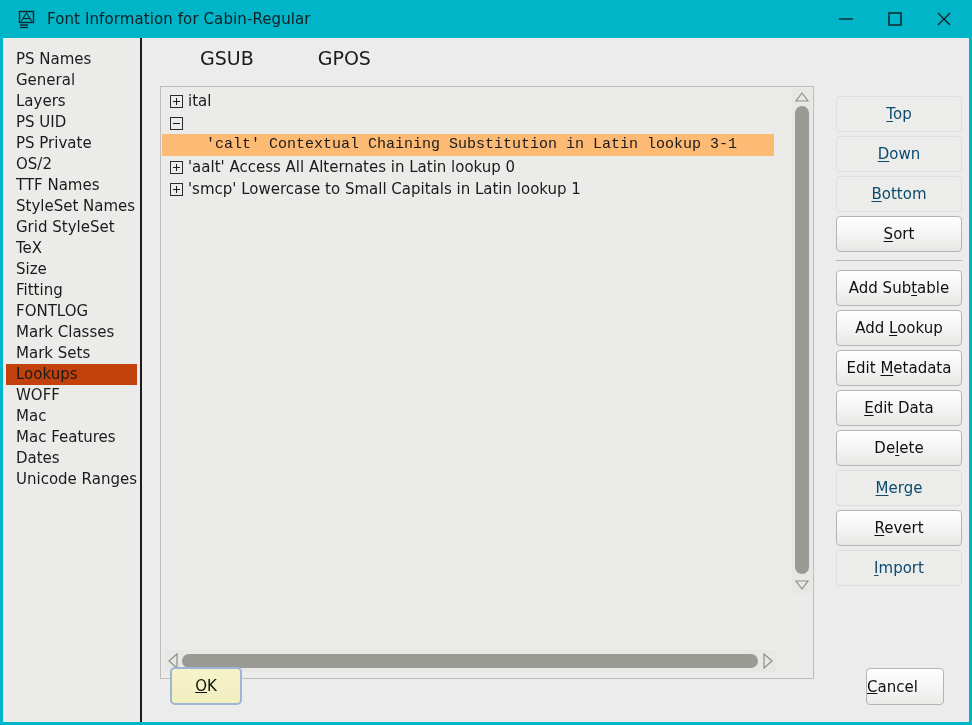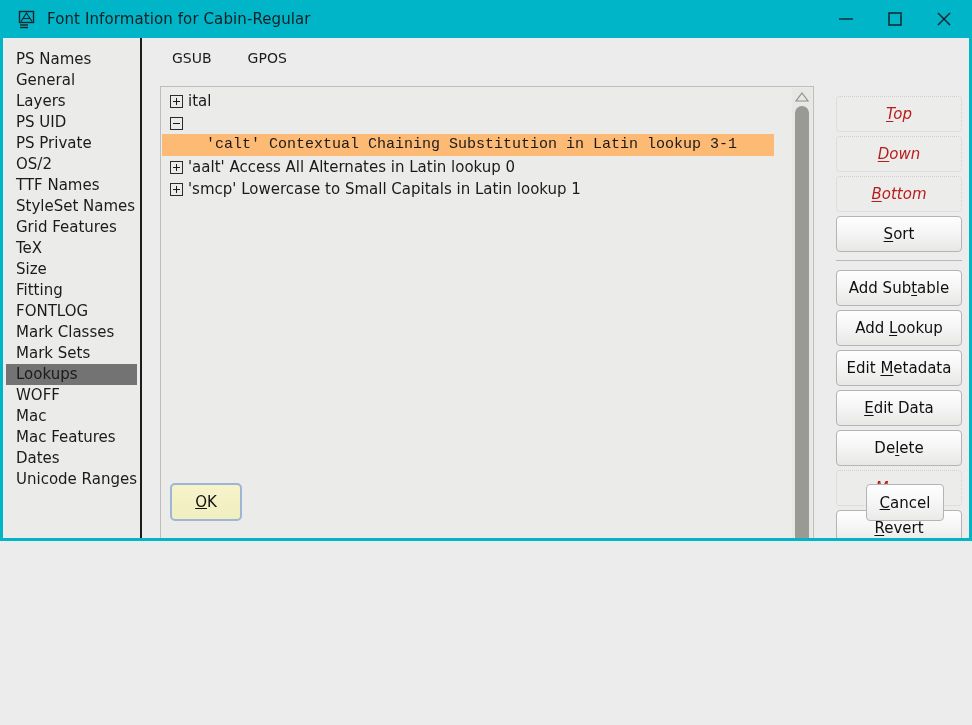--- a/index.html
+++ b/index.html
@@ -6,21 +6,21 @@
   html, body {
     margin: 0; padding: 0;
     width: 972px; height: 725px;
     overflow: hidden;
     font-family: "DejaVu Sans", sans-serif;
     background: #ececec;
   }
 
   #window {
     position: relative;
-    width: 972px; height: 541px;
+    width: 972px; height: 725px;
     background: #ececec;
     border: 3px solid #00b5c8;
     border-top: none;
     overflow: hidden;
     padding-left: 24px;
   }
 
   
   #titlebar {
     position: absolute; left: 0; top: 0;
@@ -58,41 +58,42 @@
     padding-top: 11px;
     overflow: hidden;
   }
   .side-item {
     height: 21px; line-height: 21px;
     padding-left: 10px;
     font-size: 15px; color: #1b1b1b;
     white-space: nowrap;
   }
   .side-item.selected {
-    background: #737373;
+    background: #c2410c;
     margin-right: 3px;
   }
 
   
   #main {
     position: absolute; left: 141px; top: 38px;
     width: 828px; height: 684px;
   }
 
   #tabstrip {
     position: absolute; left: 0; top: 0;
     width: 828px; height: 40px;
     display: flex; align-items: center;
     padding-left: 24px;
   }
   .tab {
-    font-size: 14px; color: #1b1b1b;
+    font-size: 19px; color: #1b1b1b;
     margin-right: 28px;
     padding: 2px 4px;
     white-space: nowrap;
+    margin-left: 28px;
   }
 
   
   #listpanel {
     position: absolute; left: 16px; top: 48px;
     width: 654px; height: 593px;
     background: #ebebe9;
     border: 1px solid #bdbdbd;
   }
 
@@ -178,22 +179,21 @@
     border-radius: 4px;
     background: linear-gradient(to bottom, #fefefe 0%, #f6f6f6 45%, #e7e7e5 100%);
     font-size: 15px; color: #101010;
     font-family: "DejaVu Sans", sans-serif;
     display: flex; align-items: center; justify-content: center;
     white-space: nowrap;
   }
   .btn.disabled {
     background: #ececea;
     border: 1px dotted #cfcfcf;
-    color: #b91c1c;
-    font-style: italic;
+    color: #0c4a6e;
   }
   .btn u { text-underline-offset: 2px; }
   .sep {
     width: 126px; height: 1px;
     background: #b9b9b9;
     margin: 8px auto 9px auto;
   }
 
   
   #bottombar {
@@ -210,21 +210,21 @@
     display: flex; align-items: center; justify-content: center;
     font-family: "DejaVu Sans", sans-serif;
   }
   #cancel-btn {
     position: absolute; right: 28px; top: 9px;
     width: 78px; height: 37px;
     border: 1px solid #b4b4b4;
     border-radius: 4px;
     background: linear-gradient(to bottom, #fefefe 0%, #f7f7f7 45%, #eaeae8 100%);
     font-size: 15px; color: #101010;
-    display: flex; align-items: center; justify-content: center;
+    display: flex; align-items: center; justify-content: flex-start;
     font-family: "DejaVu Sans", sans-serif;
   }
 </style>
 </head>
 <body>
 
 <div id="window">
 
   <div id="titlebar">
     <div id="title-icon">
@@ -258,21 +258,21 @@
 
   <div id="sidebar">
       <div class="side-item"><span>PS Names</span></div>
       <div class="side-item"><span>General</span></div>
       <div class="side-item"><span>Layers</span></div>
       <div class="side-item"><span>PS UID</span></div>
       <div class="side-item"><span>PS Private</span></div>
       <div class="side-item"><span>OS/2</span></div>
       <div class="side-item"><span>TTF Names</span></div>
       <div class="side-item"><span>StyleSet Names</span></div>
-      <div class="side-item"><span>Grid Features</span></div>
+      <div class="side-item"><span>Grid StyleSet</span></div>
       <div class="side-item"><span>TeX</span></div>
       <div class="side-item"><span>Size</span></div>
       <div class="side-item"><span>Fitting</span></div>
       <div class="side-item"><span>FONTLOG</span></div>
       <div class="side-item"><span>Mark Classes</span></div>
       <div class="side-item"><span>Mark Sets</span></div>
       <div class="side-item selected"><span>Lookups</span></div>
       <div class="side-item"><span>WOFF</span></div>
       <div class="side-item"><span>Mac</span></div>
       <div class="side-item"><span>Mac Features</span></div>

